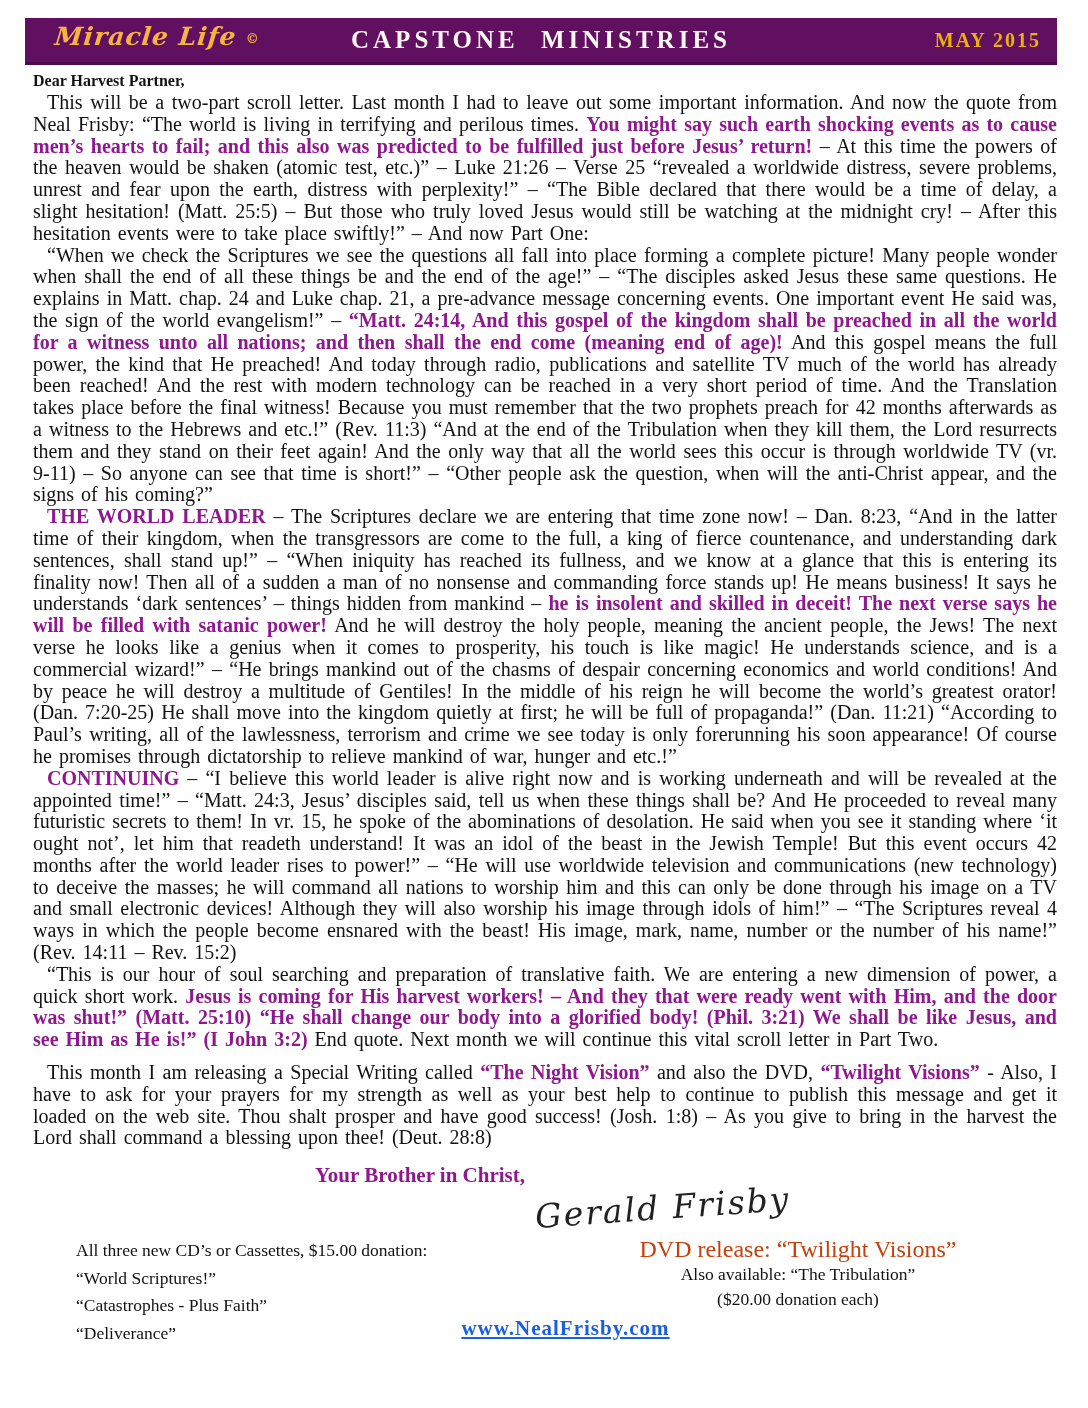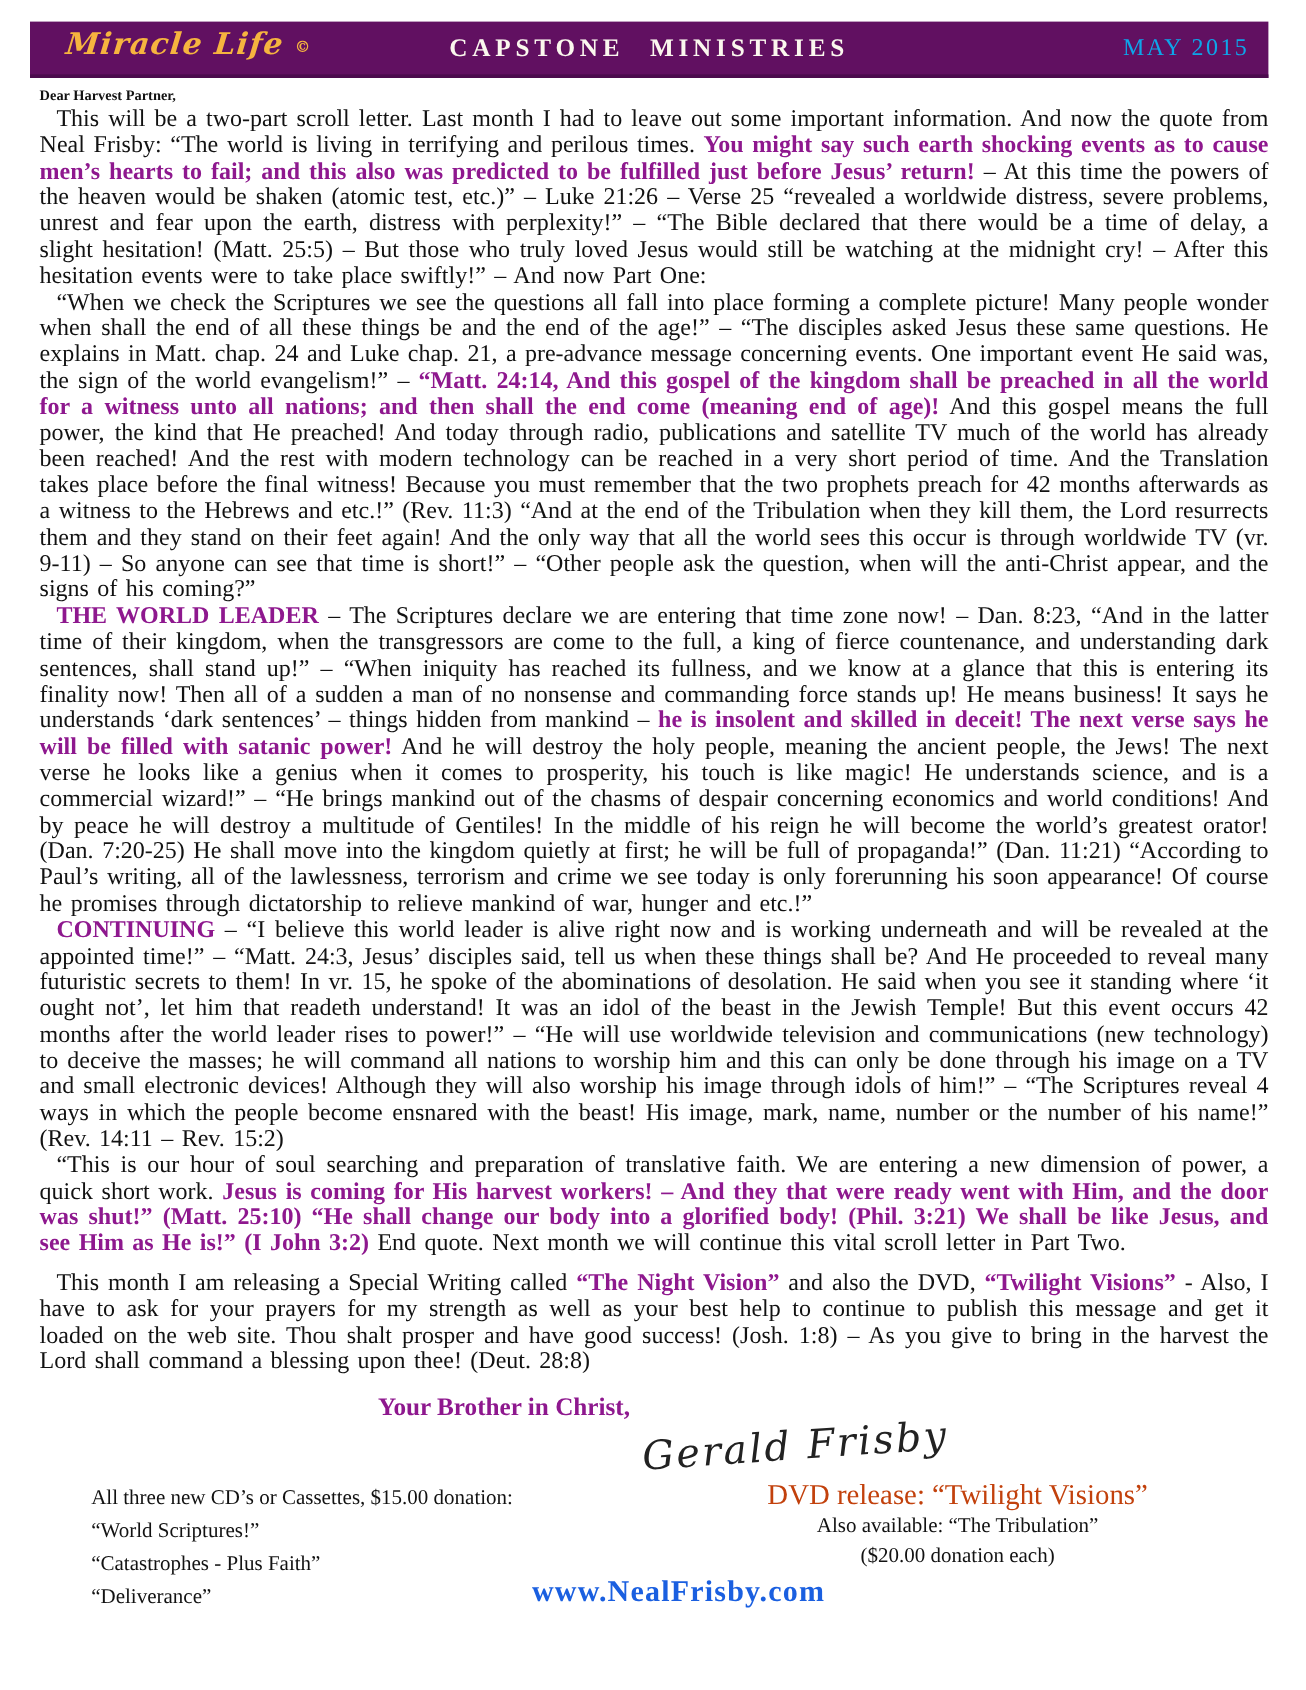--- a/index.html
+++ b/index.html
@@ -28,32 +28,32 @@
   }
   .logo .copy {
     display:inline-block;
     font-size:13px; font-style:normal;
     transform:skewX(6deg);
     margin-left:9px; vertical-align:2px;
   }
   .banner-title {
     position:absolute; left:0; right:0; top:0;
     line-height:44px; text-align:center;
-    color:#FBF7EE; font-weight:bold; font-size:21px;
+    color:#FBF7EE; font-weight:bold; font-size:25px;
     letter-spacing:4px; word-spacing:12px;
   }
   .banner-date {
     position:absolute; right:16px; top:0;
     line-height:44px;
-    color:#0ea5e9; font-weight:normal; font-size:20px;
+    color:#eab308; font-weight:bold; font-size:20px;
     letter-spacing:2px;
   }
   .salutation {
     margin:7px 31px 2px 33px;
-    font-weight:bold; font-size:12px;
+    font-weight:bold; font-size:16px;
   }
   .letter {
     margin:0 31px 0 33px;
     text-align:justify;
     font-size:20px;
     line-height:21.8px;
     word-spacing:2px;
   }
   .para { margin:0; text-indent:14px; }
   .para.spaced { margin-top:11px; }
@@ -91,22 +91,22 @@
   .f-right {
     position:absolute; right:26px; top:27px;
     text-align:center; font-weight:bold;
     font-size:16.5px; line-height:25px;
   }
   .website-row {
     position:absolute; left:0; right:0; top:79px;
     text-align:center;
   }
   .website-link {
-    color:#1A5FE0; font-weight:bold; font-size:25px;
-    letter-spacing:1px;
+    color:#1A5FE0; font-weight:bold; font-size:21px;
+    text-decoration:underline; letter-spacing:1px;
     cursor:pointer;
   }
 </style>
 </head>
 <body>
 
 <div class="banner">
   <div class="logo"><span>Miracle Life</span><span class="copy">©</span></div>
   <div class="banner-title">CAPSTONE MINISTRIES</div>
   <div class="banner-date">MAY 2015</div>

